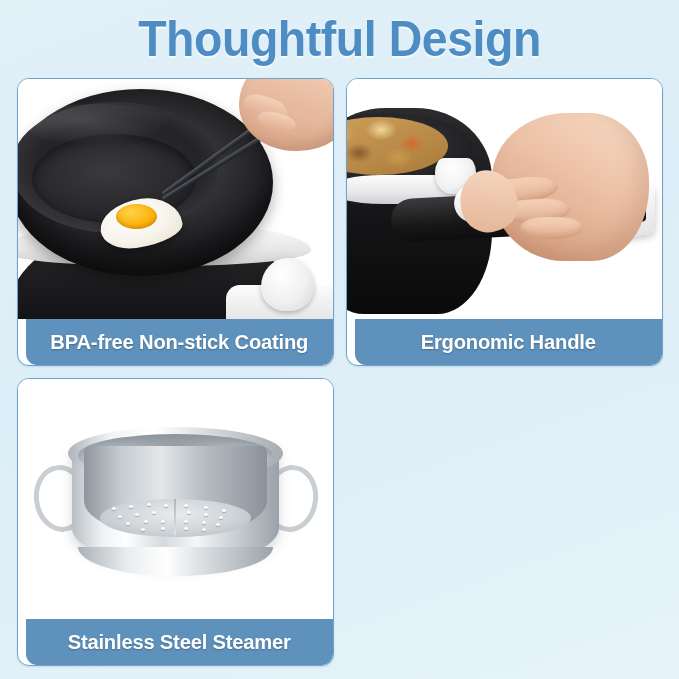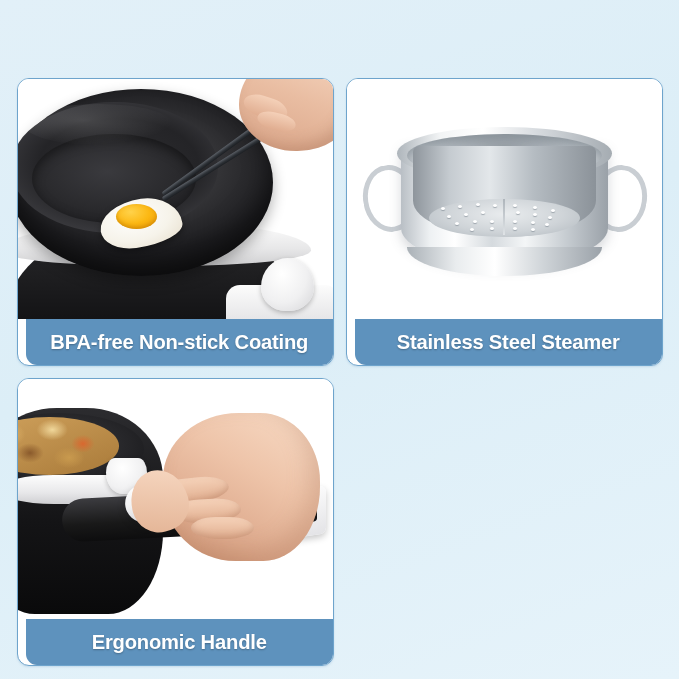--- a/index.html
+++ b/index.html
@@ -311,20 +311,23 @@
     position:absolute; right:4%; top:49%; width:30%; height:8%;
     background:linear-gradient(90deg,rgba(255,255,255,.45),rgba(255,255,255,0));
     border-radius:8px; transform:rotate(10deg);
   }
 </style>
 </head>
 <body>
 
 <div class="page">
 
+  <div class="title-wrap">
+    <div class="title">Thoughtful Design</div>
+  </div>
 
   <div class="grid">
 
     <div class="cell">
       <div class="panel">
         <div class="photo">
           <div class="pan-base"></div>
           <div class="pan-white-ring"></div>
           <div class="pan-body">
             <div class="pan-rim"></div>
@@ -337,20 +340,45 @@
           <div class="chop chop2"></div>
           <div class="hand1">
             <div class="finger f1"></div>
             <div class="finger f2"></div>
           </div>
           <div class="handle-stub"></div>
           <div class="knob1"></div>
         </div>
         <div class="caption">
           <span>BPA-free Non-stick Coating</span>
+        </div>
+      </div>
+    </div>
+
+    <div class="cell">
+      <div class="panel">
+        <div class="photo">
+          <div class="p3-pot"></div>
+          <div class="p3-pot-inner"></div>
+          <div class="p3-food"></div>
+          <div class="p3-collar"></div>
+          <div class="p3-knob"></div>
+          <div class="p3-handle-black"></div>
+          <div class="p3-handle-white"></div>
+          <div class="p3-plugface"></div>
+          <div class="p3-plughole"></div>
+          <div class="p3-hand">
+            <div class="fing g1"></div>
+            <div class="fing g2"></div>
+            <div class="fing g3"></div>
+          </div>
+          <div class="p3-thumb"></div>
+        </div>
+        <div class="caption">
+          <span>Ergonomic Handle</span>
         </div>
       </div>
     </div>
 
     <div class="cell">
       <div class="panel">
         <div class="photo">
           <div class="steam-wrap">
             <div class="st-handle left"></div>
             <div class="st-handle right"></div>
@@ -387,40 +415,15 @@
               <i style="left:68%;top:80%"></i>
             </div>
           </div>
         </div>
         <div class="caption">
           <span>Stainless Steel Steamer</span>
         </div>
       </div>
     </div>
 
-    <div class="cell">
-      <div class="panel">
-        <div class="photo">
-          <div class="p3-pot"></div>
-          <div class="p3-pot-inner"></div>
-          <div class="p3-food"></div>
-          <div class="p3-collar"></div>
-          <div class="p3-knob"></div>
-          <div class="p3-handle-black"></div>
-          <div class="p3-handle-white"></div>
-          <div class="p3-plugface"></div>
-          <div class="p3-plughole"></div>
-          <div class="p3-hand">
-            <div class="fing g1"></div>
-            <div class="fing g2"></div>
-            <div class="fing g3"></div>
-          </div>
-          <div class="p3-thumb"></div>
-        </div>
-        <div class="caption">
-          <span>Ergonomic Handle</span>
-        </div>
-      </div>
-    </div>
-
 
   </div>
 </div>
 
 </body></html>

